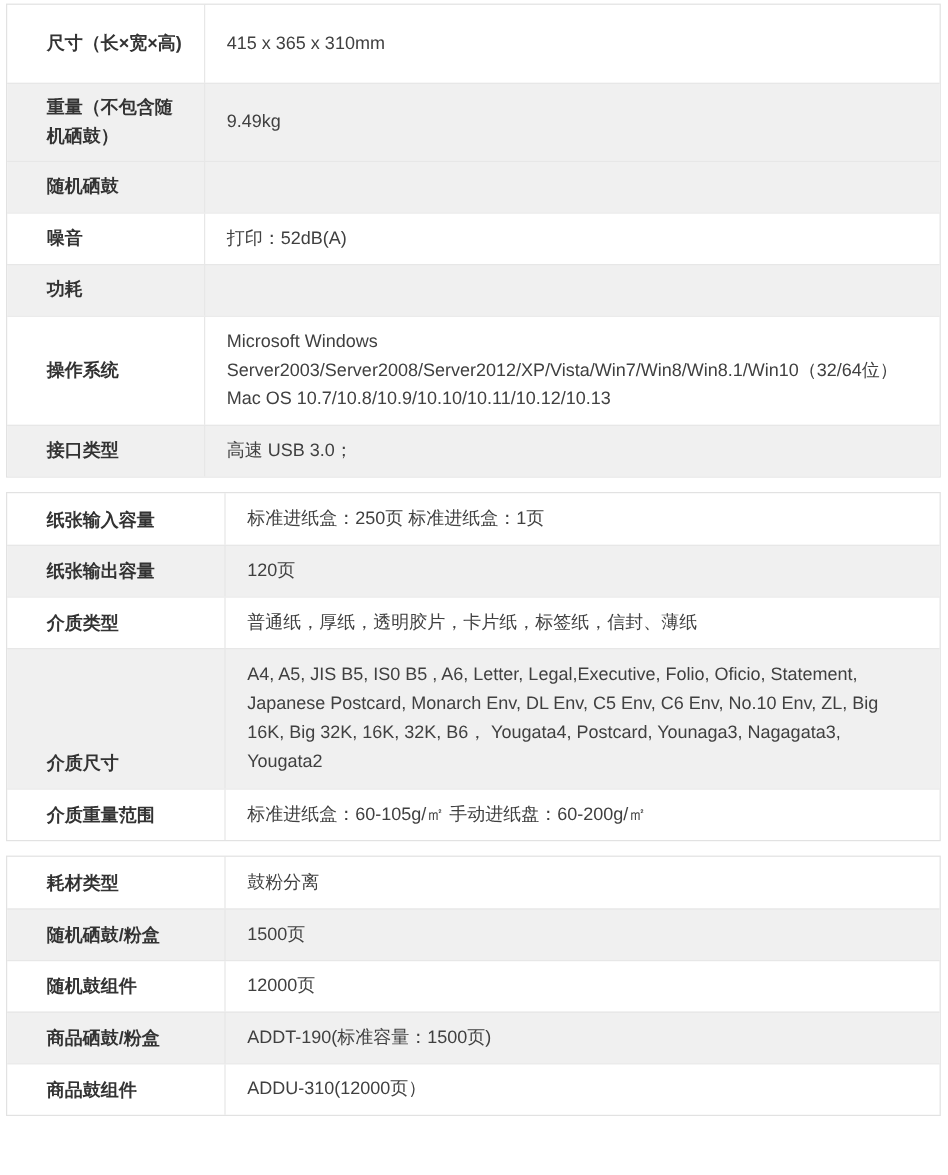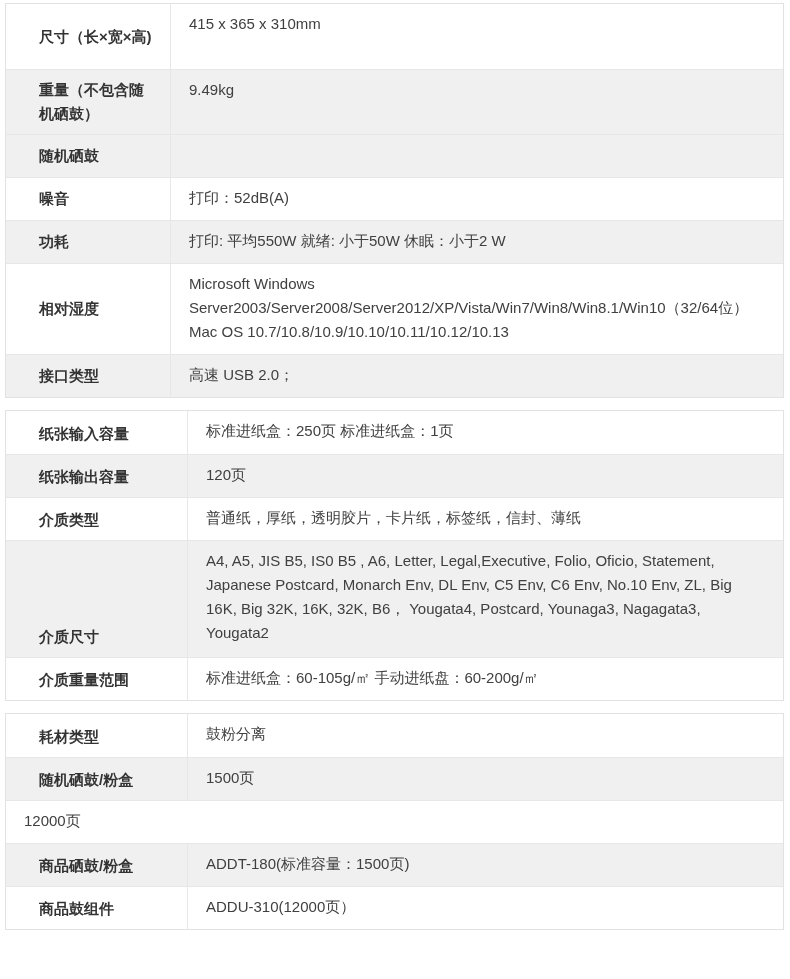--- a/index.html
+++ b/index.html
@@ -56,21 +56,21 @@
   .t-wide .cell-label {
     flex: 0 0 182px;
     max-width: 182px;
     align-items: flex-end;
   }
   .cell-value {
     flex: 1 1 auto;
     box-sizing: border-box;
     padding: 8px 26px 8px 18px;
     display: flex;
-    align-items: flex-start;
+    align-items: center;
     line-height: 24px;
     word-break: normal;
   }
   .cell-value span, .cell-label span { display: inline-block; width: 100%; }
 </style>
 </head>
 <body>
 
 <div class="wrap">
 
@@ -101,38 +101,35 @@
           <span>噪音</span>
         </div>
       <div class="cell-value">
           <span>打印：52dB(A)</span>
         </div>
     </div>
     <div class="row alt">
       <div class="cell-label">
           <span>功耗</span>
         </div>
-      <div class="cell-value">
-          <span>打印: 平均550W 就绪: 小于50W 休眠：小于2 W</span>
-        </div>
     </div>
     <div class="row h91">
       <div class="cell-label">
-          <span>相对湿度</span>
+          <span>操作系统</span>
         </div>
       <div class="cell-value">
           <span>Microsoft Windows Server2003/Server2008/Server2012/XP/Vista/Win7/Win8/Win8.1/Win10（32/64位） Mac OS 10.7/10.8/10.9/10.10/10.11/10.12/10.13</span>
         </div>
     </div>
     <div class="row alt">
       <div class="cell-label">
           <span>接口类型</span>
         </div>
       <div class="cell-value">
-          <span>高速 USB 2.0；</span>
+          <span>高速 USB 3.0；</span>
         </div>
     </div>
   </div>
 
   <div class="spec-table t-wide">
     <div class="row">
       <div class="cell-label">
           <span>纸张输入容量</span>
         </div>
       <div class="cell-value">
@@ -184,30 +181,33 @@
     </div>
     <div class="row alt">
       <div class="cell-label">
           <span>随机硒鼓/粉盒</span>
         </div>
       <div class="cell-value">
           <span>1500页</span>
         </div>
     </div>
     <div class="row">
+      <div class="cell-label">
+          <span>随机鼓组件</span>
+        </div>
       <div class="cell-value">
           <span>12000页</span>
         </div>
     </div>
     <div class="row alt">
       <div class="cell-label">
           <span>商品硒鼓/粉盒</span>
         </div>
       <div class="cell-value">
-          <span>ADDT-180(标准容量：1500页)</span>
+          <span>ADDT-190(标准容量：1500页)</span>
         </div>
     </div>
     <div class="row">
       <div class="cell-label">
           <span>商品鼓组件</span>
         </div>
       <div class="cell-value">
           <span>ADDU-310(12000页）</span>
         </div>
     </div>

